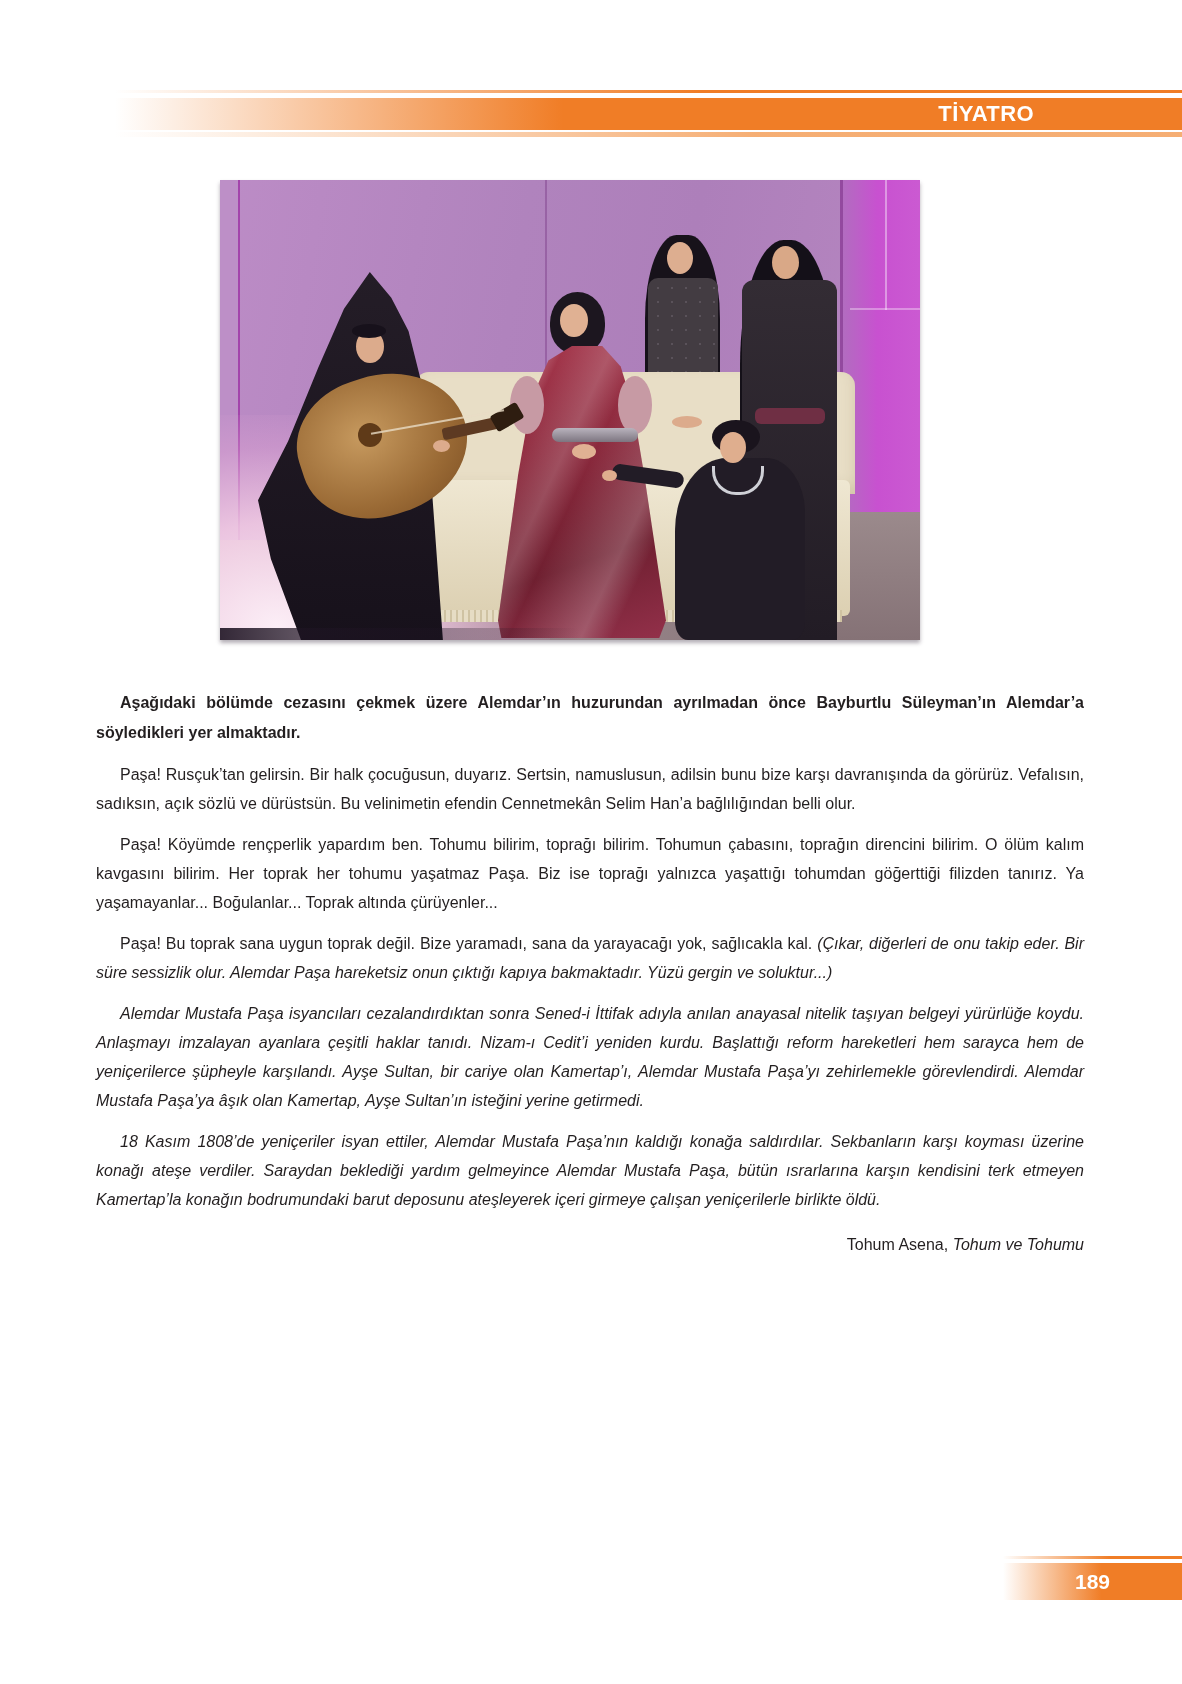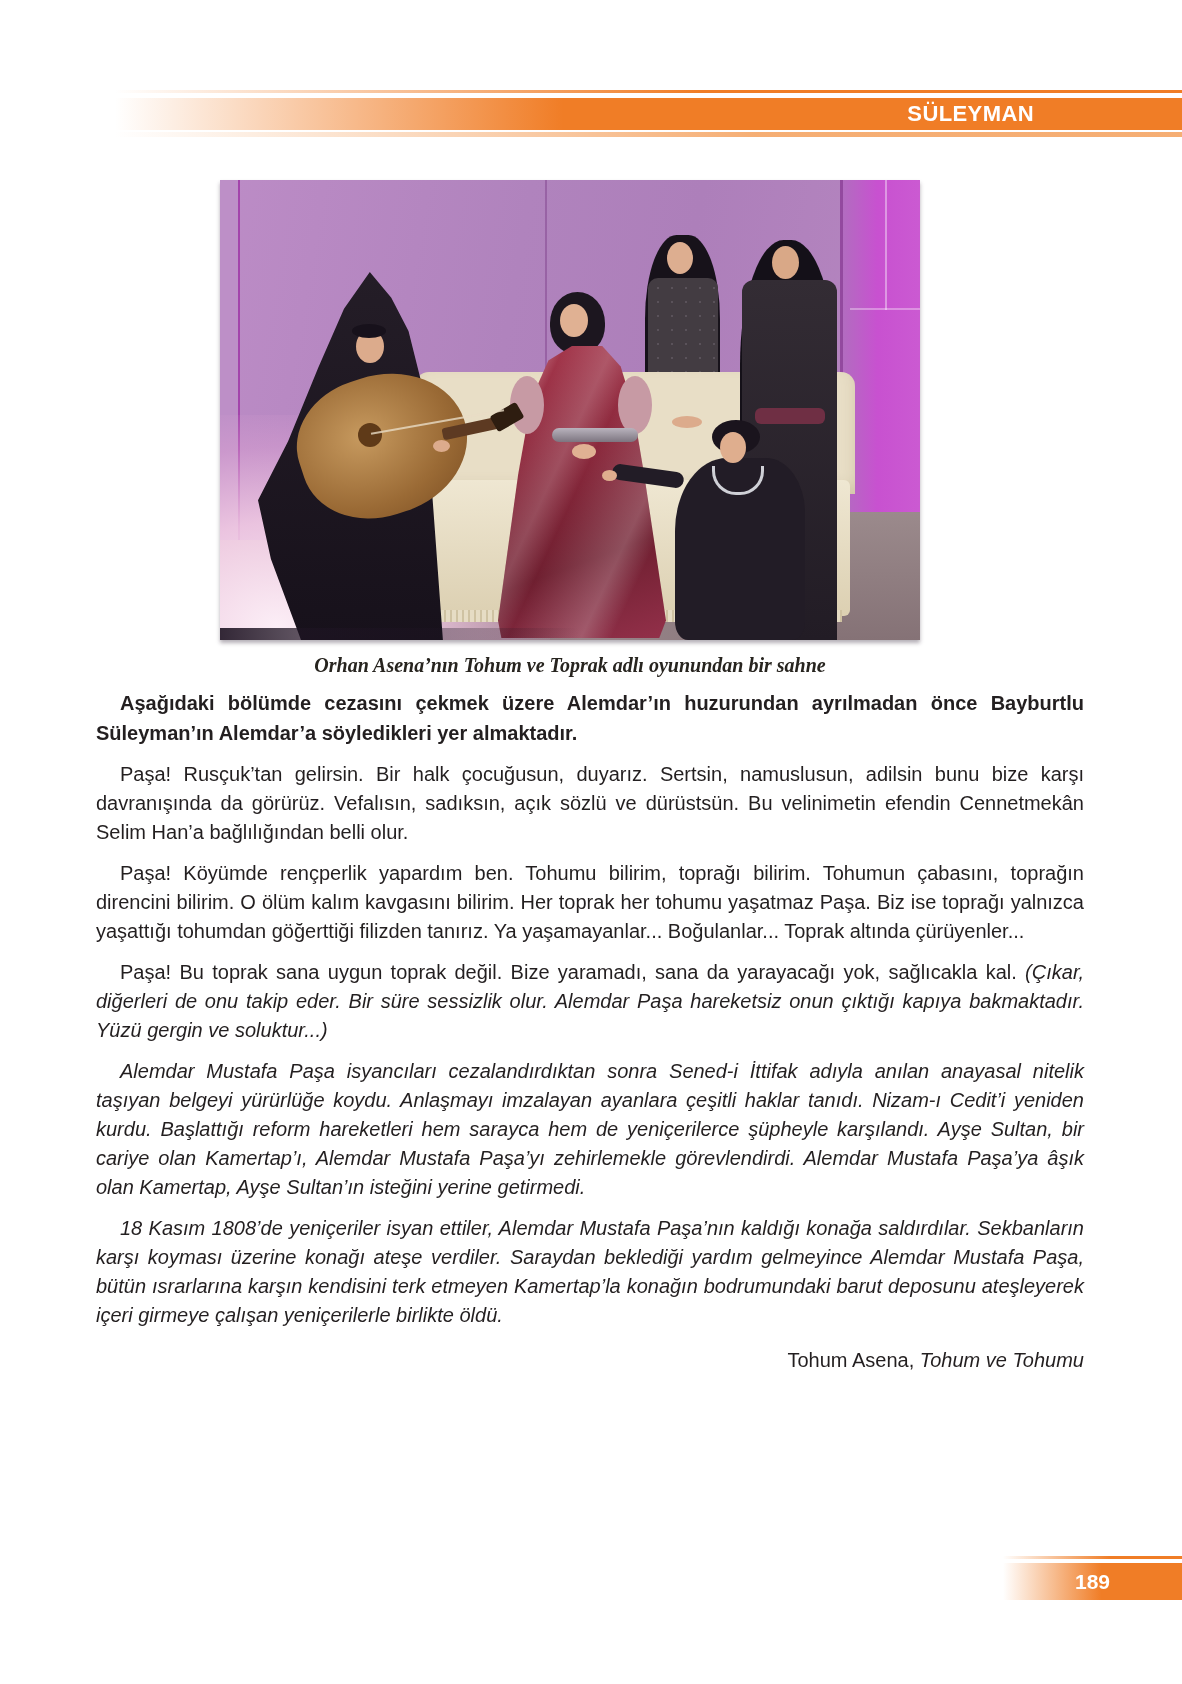--- a/index.html
+++ b/index.html
@@ -104,41 +104,41 @@
          border-radius:0 0 24px 24px;background:transparent;}
   .stage-shadow{left:0;bottom:0;width:360px;height:12px;
          background:linear-gradient(to right,rgba(30,20,35,.9),rgba(30,20,35,0));}
 
   figcaption{margin-top:14px;text-align:center;
          font-family:"Liberation Serif",serif;font-style:italic;font-weight:bold;
          font-size:20px;color:#27241f;}
 
   
   main{position:absolute;left:96px;top:688px;width:988px;}
-  main p{margin:0;text-indent:24px;text-align:justify;font-size:20px;line-height:29px;}
+  main p{margin:0;text-indent:24px;text-align:justify;font-size:16px;line-height:29px;}
   .intro{font-weight:bold;line-height:30px;}
   .body-par{margin-top:12px;}
   .body-par em,.attribution em{font-style:italic;}
   .attribution{margin-top:16px;text-align:right;text-indent:0;}
 
   
   .ftr{position:absolute;left:1003px;right:0;top:1556px;}
   .fline{height:3px;background:linear-gradient(to right,rgba(240,125,38,0) 0%,#f07d26 60%);}
   .fbar{margin-top:4px;height:37px;
         background:linear-gradient(to right,rgba(240,125,38,0) 0%,#f07d26 55%);
         display:flex;align-items:center;justify-content:center;}
   .fbar span{color:#ffffff;font-weight:bold;font-size:21px;}
 </style>
 </head>
 <body>
 
 <header class="hdr">
   <div class="hline-top"></div>
   <div class="hbar">
-    <span>SÜLEYMAN</span>
+    <span>TİYATRO</span>
   </div>
   <div class="hline-bot"></div>
 </header>
 
 <figure>
   <div class="photo">
     <div class="abs wall-colL"></div>
     <div class="abs wall-lineL"></div>
     <div class="abs wall-seam"></div>
     <div class="abs wall-right"></div>
@@ -184,21 +184,20 @@
 
     <div class="abs kw-arm"></div>
     <div class="abs kw-hand"></div>
     <div class="abs kw-body"></div>
     <div class="abs kw-collar"></div>
     <div class="abs kw-wrap"></div>
     <div class="abs kw-face"></div>
 
     <div class="abs stage-shadow"></div>
   </div>
-  <figcaption>Orhan Asena’nın Tohum ve Toprak adlı oyunundan bir sahne</figcaption>
 </figure>
 
 <main>
   <p class="intro">Aşağıdaki bölümde cezasını çekmek üzere Alemdar’ın huzurundan ayrılmadan önce Bayburtlu Süleyman’ın Alemdar’a söyledikleri yer almaktadır.</p>
   <div id="passage-body">
       <p class="body-par"><span>Paşa! Rusçuk’tan gelirsin. Bir halk çocuğusun, duyarız. Sertsin, namuslusun, adilsin bunu bize karşı davranışında da görürüz. Vefalısın, sadıksın, açık sözlü ve dürüstsün. Bu velinimetin efendin Cennetmekân Selim Han’a bağlılığından belli olur.</span></p>
       <p class="body-par"><span>Paşa! Köyümde rençperlik yapardım ben. Tohumu bilirim, toprağı bilirim. Tohumun çabasını, toprağın direncini bilirim. O ölüm kalım kavgasını bilirim. Her toprak her tohumu yaşatmaz Paşa. Biz ise toprağı yalnızca yaşattığı tohumdan göğerttiği filizden tanırız. Ya yaşamayanlar... Boğulanlar... Toprak altında çürüyenler...</span></p>
       <p class="body-par"><span>Paşa! Bu toprak sana uygun toprak değil. Bize yaramadı, sana da yarayacağı yok, sağlıcakla kal. </span><em>(Çıkar, diğerleri de onu takip eder. Bir süre sessizlik olur. Alemdar Paşa hareketsiz onun çıktığı kapıya bakmaktadır. Yüzü gergin ve soluktur...)</em></p>
       <p class="body-par"><em>Alemdar Mustafa Paşa isyancıları cezalandırdıktan sonra Sened-i İttifak adıyla anılan anayasal nitelik taşıyan belgeyi yürürlüğe koydu. Anlaşmayı imzalayan ayanlara çeşitli haklar tanıdı. Nizam-ı Cedit’i yeniden kurdu. Başlattığı reform hareketleri hem sarayca hem de yeniçerilerce şüpheyle karşılandı. Ayşe Sultan, bir cariye olan Kamertap’ı, Alemdar Mustafa Paşa’yı zehirlemekle görevlendirdi. Alemdar Mustafa Paşa’ya âşık olan Kamertap, Ayşe Sultan’ın isteğini yerine getirmedi.</em></p>
       <p class="body-par"><em>18 Kasım 1808’de yeniçeriler isyan ettiler, Alemdar Mustafa Paşa’nın kaldığı konağa saldırdılar. Sekbanların karşı koyması üzerine konağı ateşe verdiler. Saraydan beklediği yardım gelmeyince Alemdar Mustafa Paşa, bütün ısrarlarına karşın kendisini terk etmeyen Kamertap’la konağın bodrumundaki barut deposunu ateşleyerek içeri girmeye çalışan yeniçerilerle birlikte öldü.</em></p>

